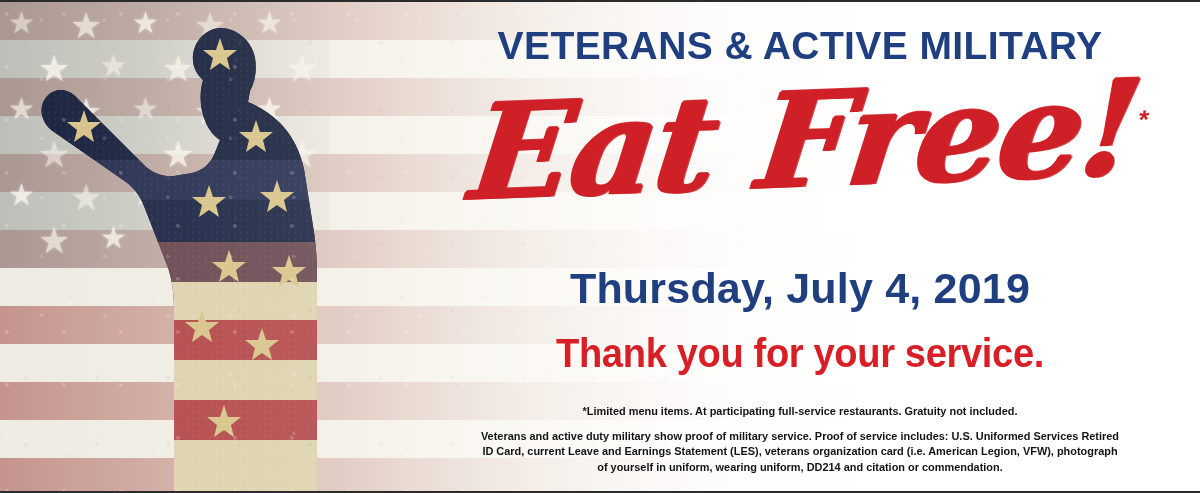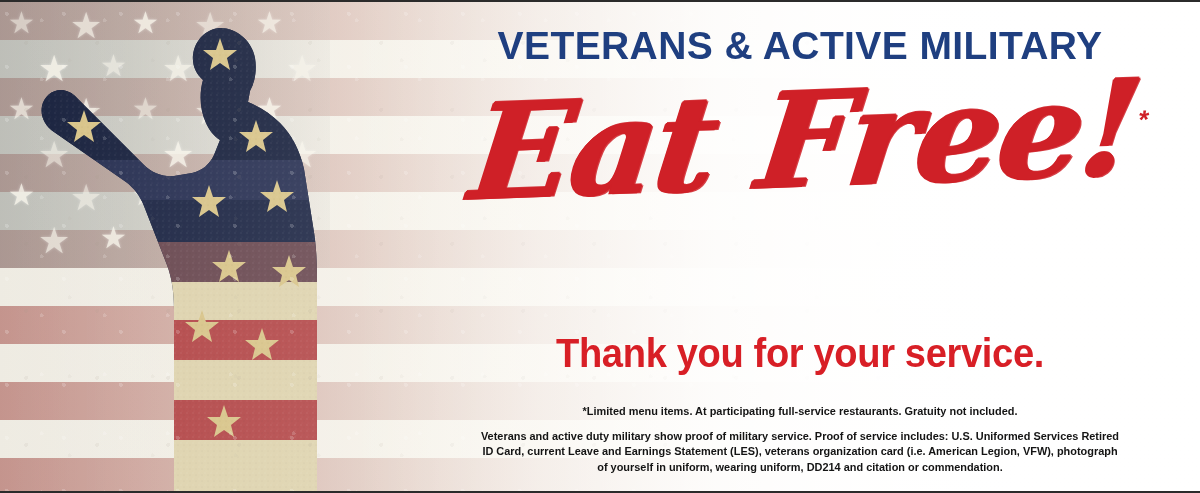--- a/index.html
+++ b/index.html
@@ -294,20 +294,21 @@
   <div class="fade-right"></div>
 
   <div class="content">
 
     <div class="headline">VETERANS &amp; ACTIVE MILITARY</div>
 
     <div class="script-wrap">
       <span class="script"><span>Eat Free!</span><span class="asterisk">*</span></span>
     </div>
 
+    <div class="date">Thursday, July 4, 2019</div>
 
     <div class="thanks">Thank you for your service.</div>
 
     <div class="fineprint">
       <span class="lead">*Limited menu items. At participating full-service restaurants. Gratuity not included.</span>
       <span class="para">Veterans and active duty military show proof of military service. Proof of service includes: U.S. Uniformed Services Retired</span>
       <span class="para">ID Card, current Leave and Earnings Statement (LES), veterans organization card (i.e. American Legion, VFW), photograph</span>
       <span class="para">of yourself in uniform, wearing uniform, DD214 and citation or commendation.</span>
     </div>
 

